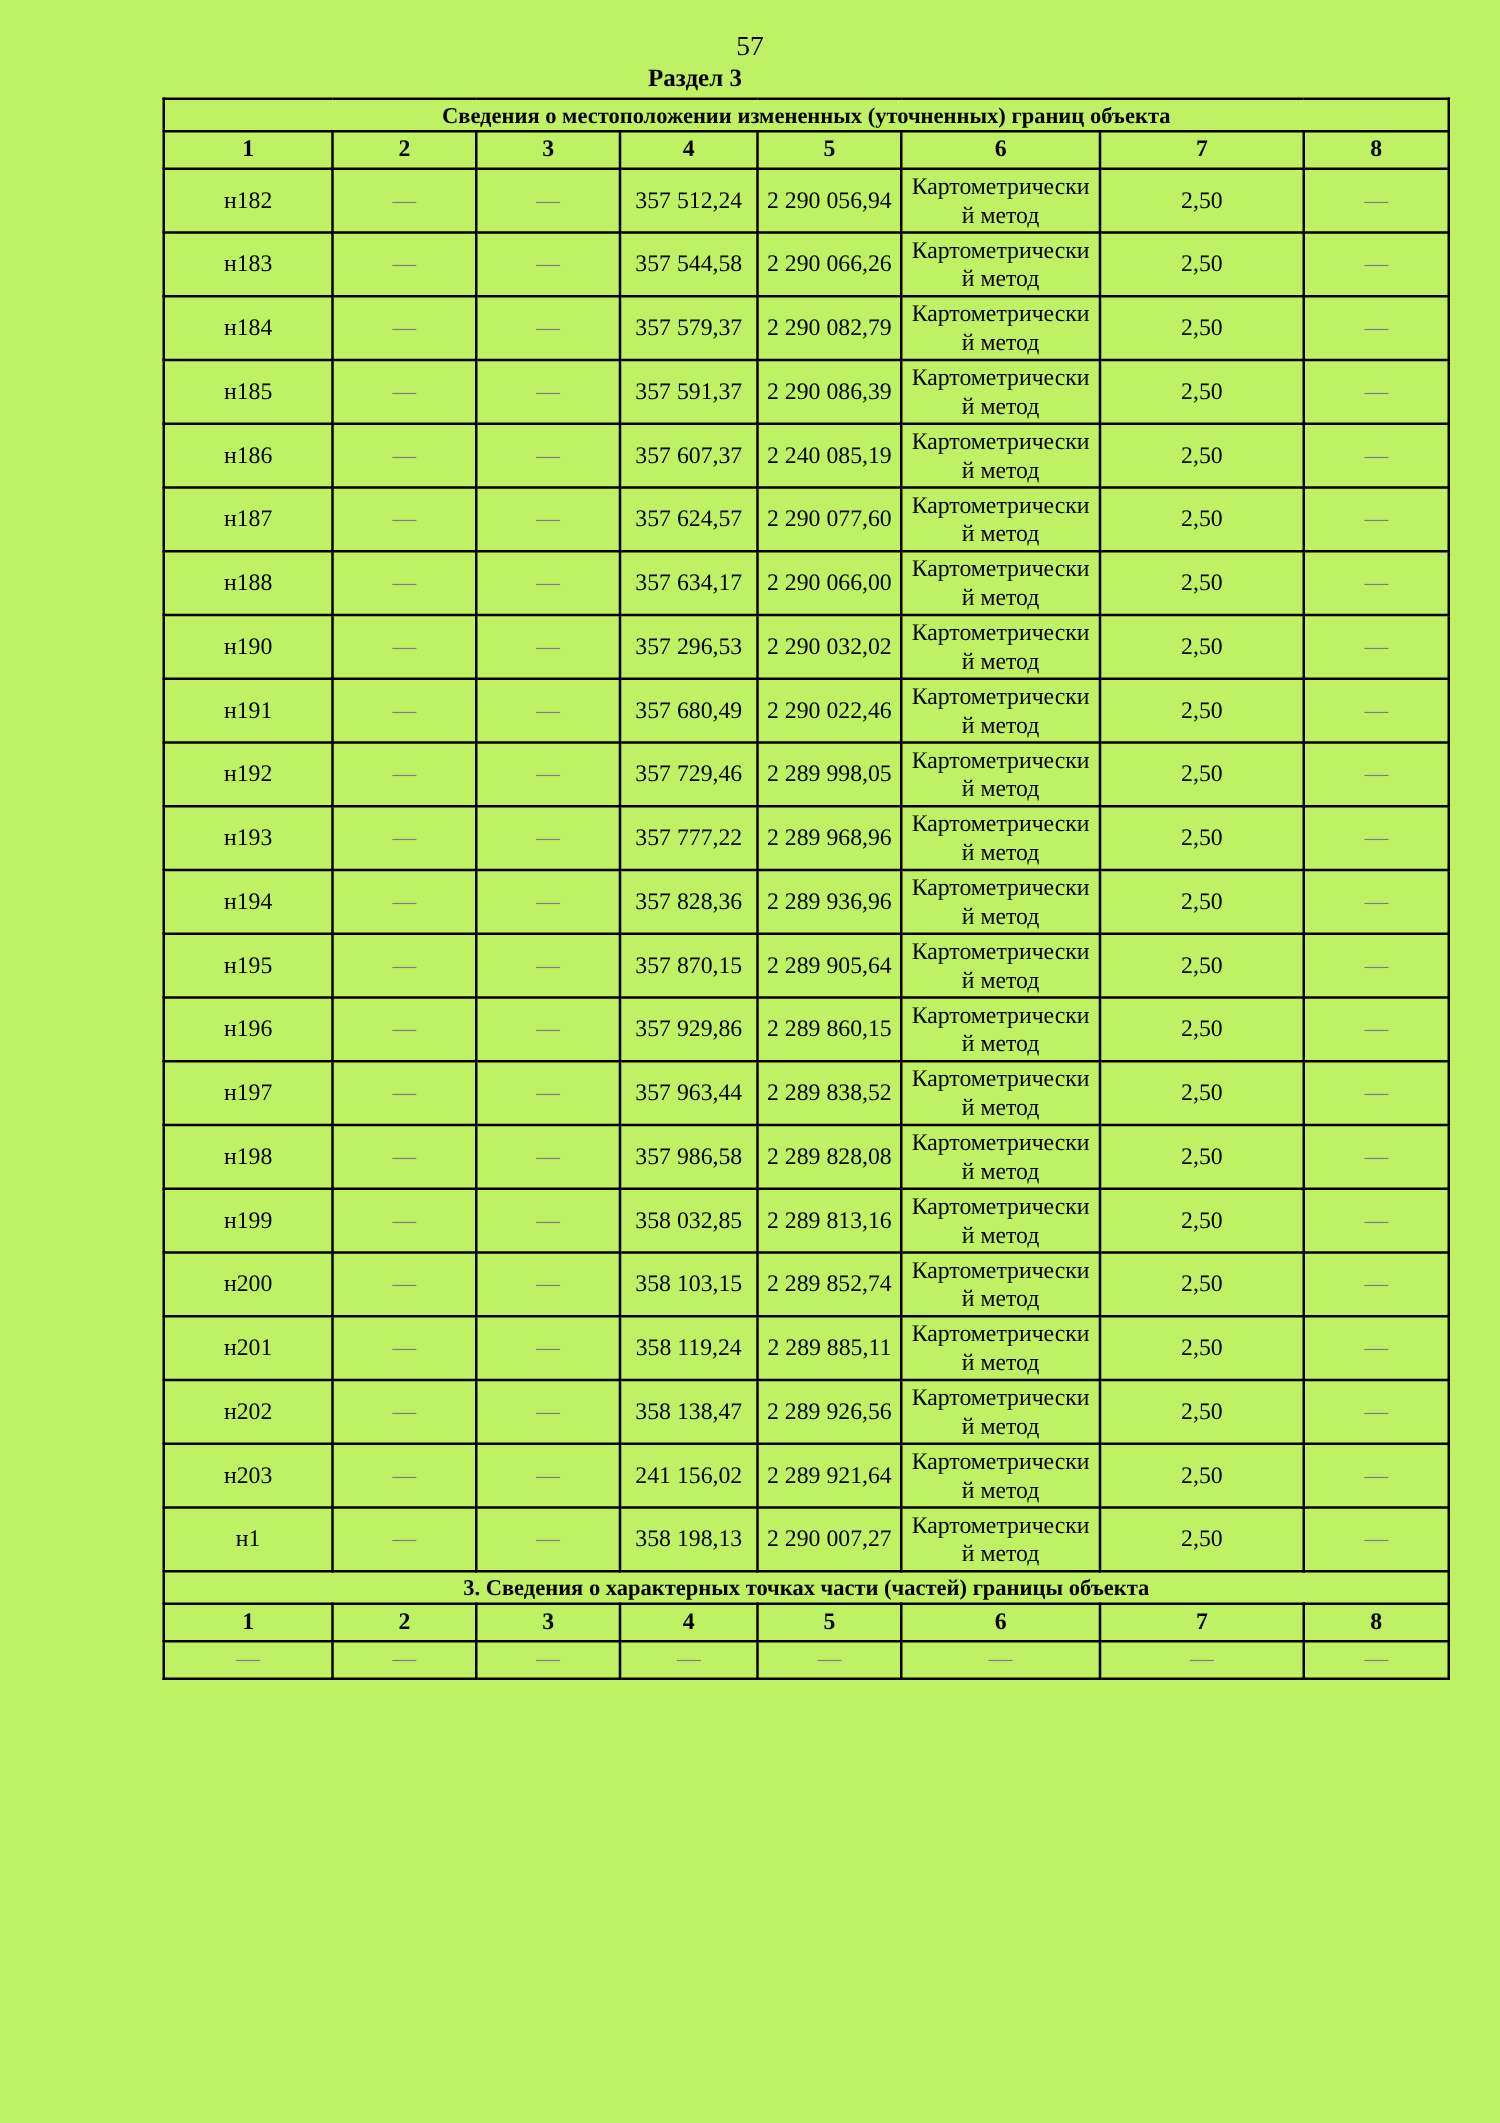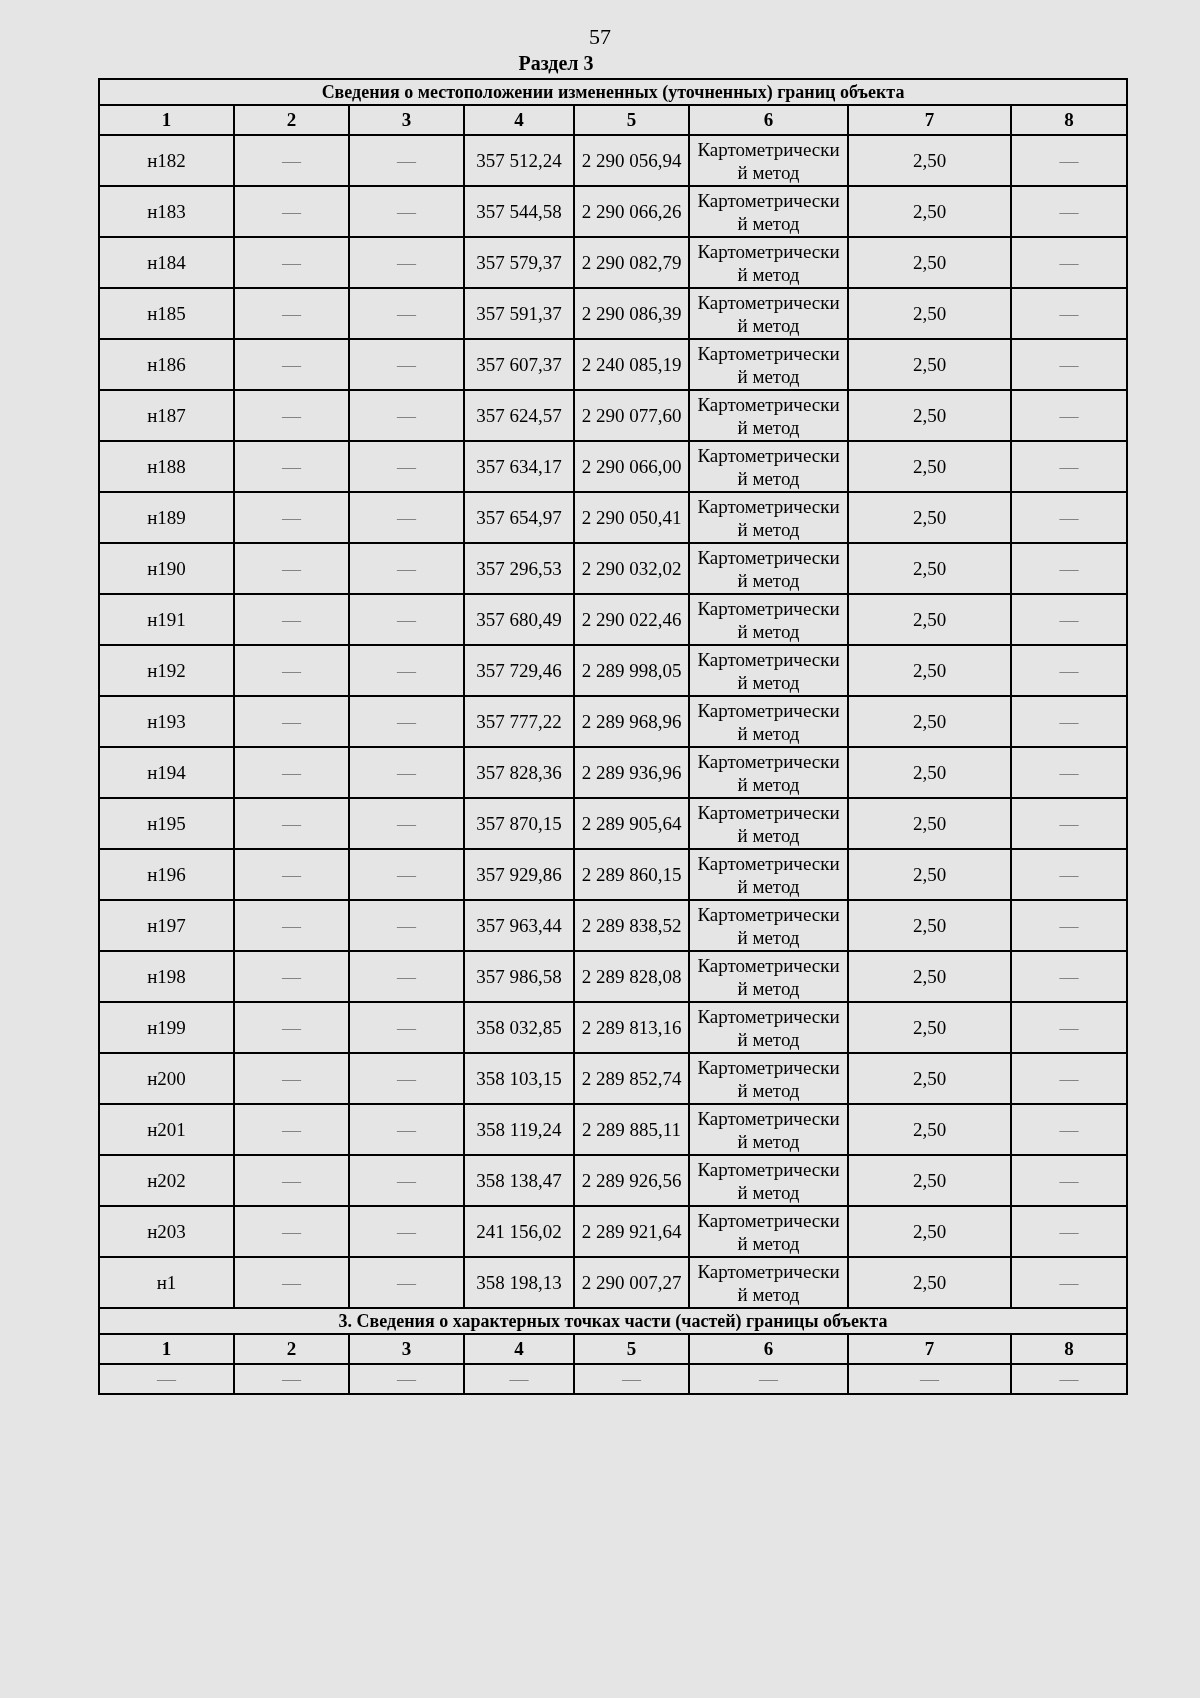--- a/index.html
+++ b/index.html
@@ -1,40 +1,40 @@
 <!DOCTYPE html>
 <html><head>
 <meta charset="utf-8">
 <style>
   html, body { margin: 0; padding: 0; background: #ffffff; }
   .page {
     position: relative;
     width: 1200px;
     height: 1698px;
-    background: #e5e5e5;
+    background: #bef264;
     font-family: "Liberation Serif", "DejaVu Serif", serif;
     color: #000;
     overflow: hidden;
   }
   .page-number {
     position: absolute;
     top: 24px; left: 0; width: 1200px;
     text-align: center;
     font-size: 22px;
   }
   .section-heading {
     position: absolute;
     top: 52px; left: 0; width: 1112px;
     text-align: center;
     font-size: 20px;
     font-weight: bold;
   }
   .table-wrap {
     position: absolute;
-    top: 78px; left: 98px;
+    top: 78px; left: 130px;
   }
   table.doc-table {
     border-collapse: collapse;
     table-layout: fixed;
     width: 1028px;
   }
   table.doc-table td {
     border: 2px solid #000;
     text-align: center;
     vertical-align: middle;
@@ -155,31 +155,20 @@
             <td class="dash">—</td>
             <td class="dash">—</td>
             <td>357 634,17</td>
             <td>2 290 066,00</td>
             <td class="method">Картометрически
 й метод</td>
             <td>2,50</td>
             <td class="dash">—</td>
           </tr>
           <tr class="data-row">
-            <td>н189</td>
-            <td class="dash">—</td>
-            <td class="dash">—</td>
-            <td>357 654,97</td>
-            <td>2 290 050,41</td>
-            <td class="method">Картометрически
-й метод</td>
-            <td>2,50</td>
-            <td class="dash">—</td>
-          </tr>
-          <tr class="data-row">
             <td>н190</td>
             <td class="dash">—</td>
             <td class="dash">—</td>
             <td>357 296,53</td>
             <td>2 290 032,02</td>
             <td class="method">Картометрически
 й метод</td>
             <td>2,50</td>
             <td class="dash">—</td>
           </tr>

